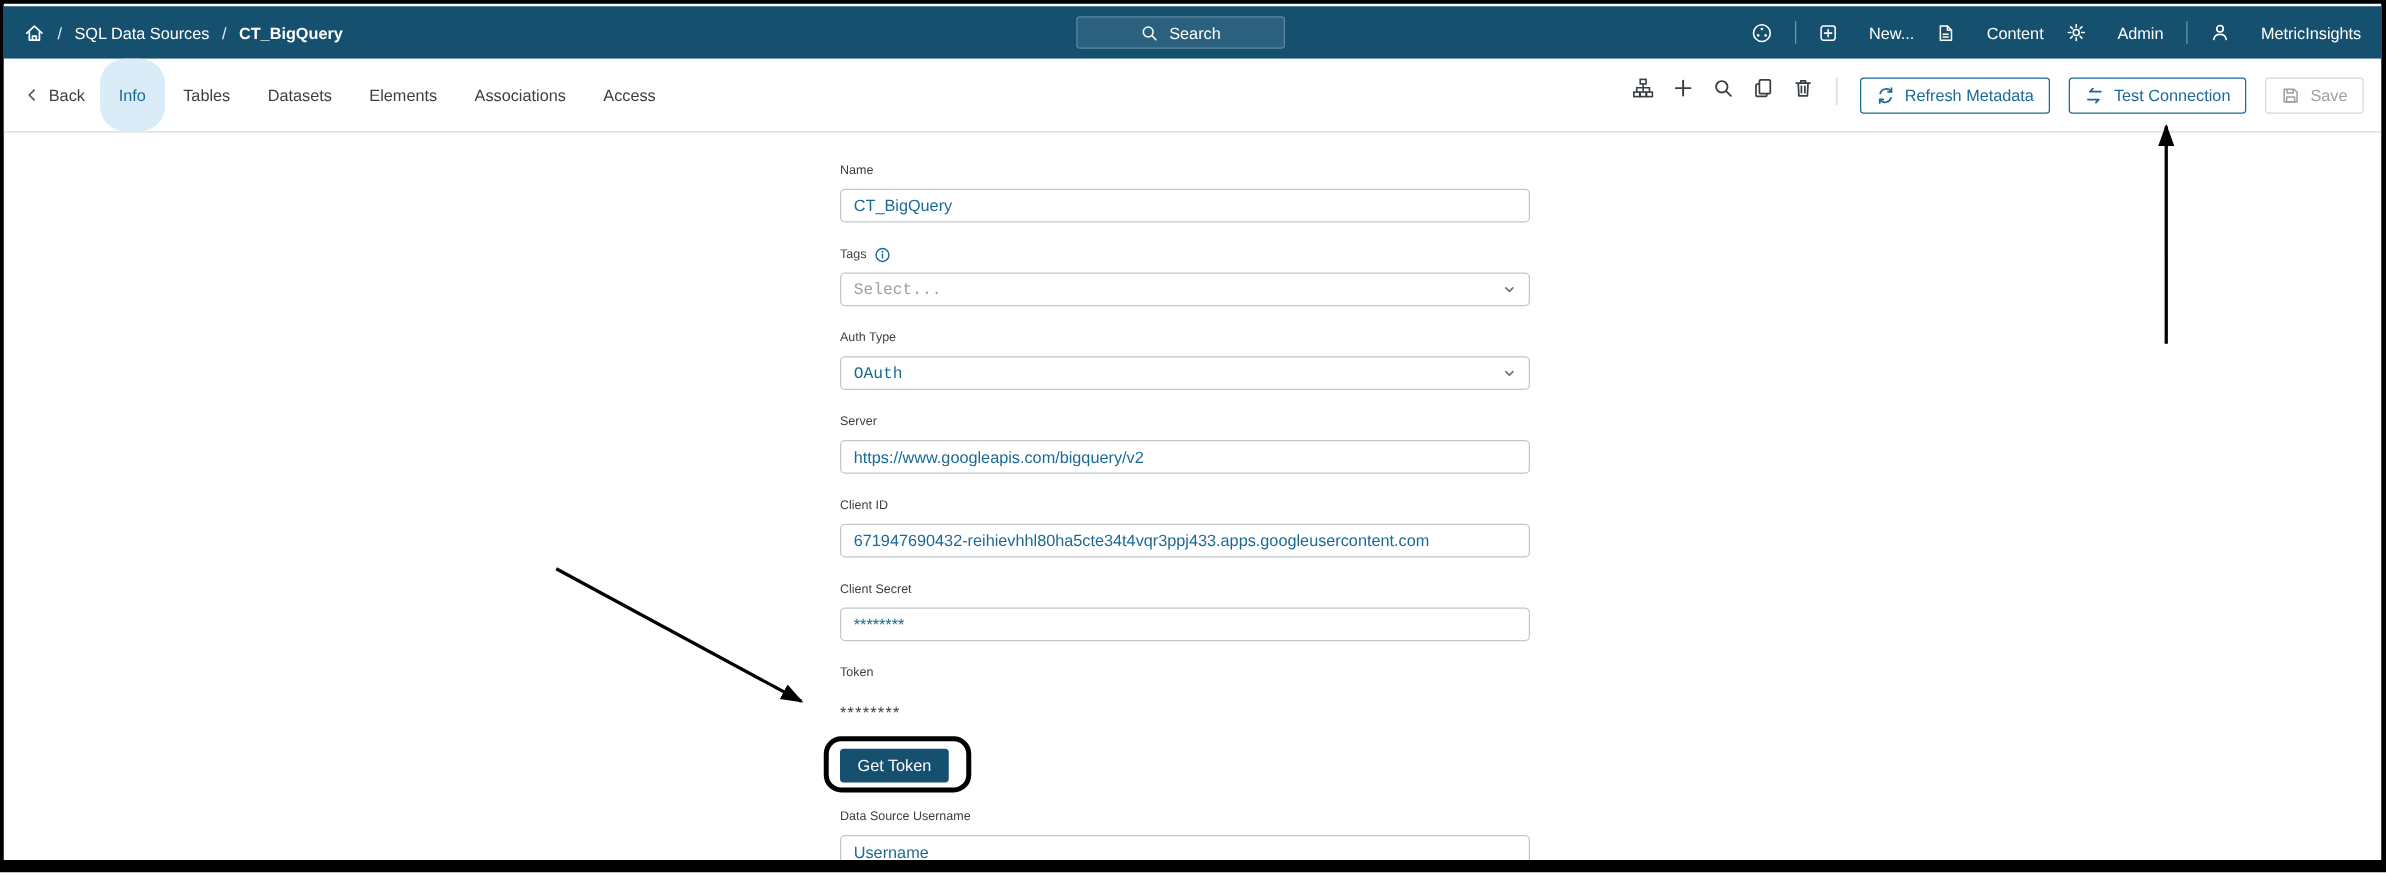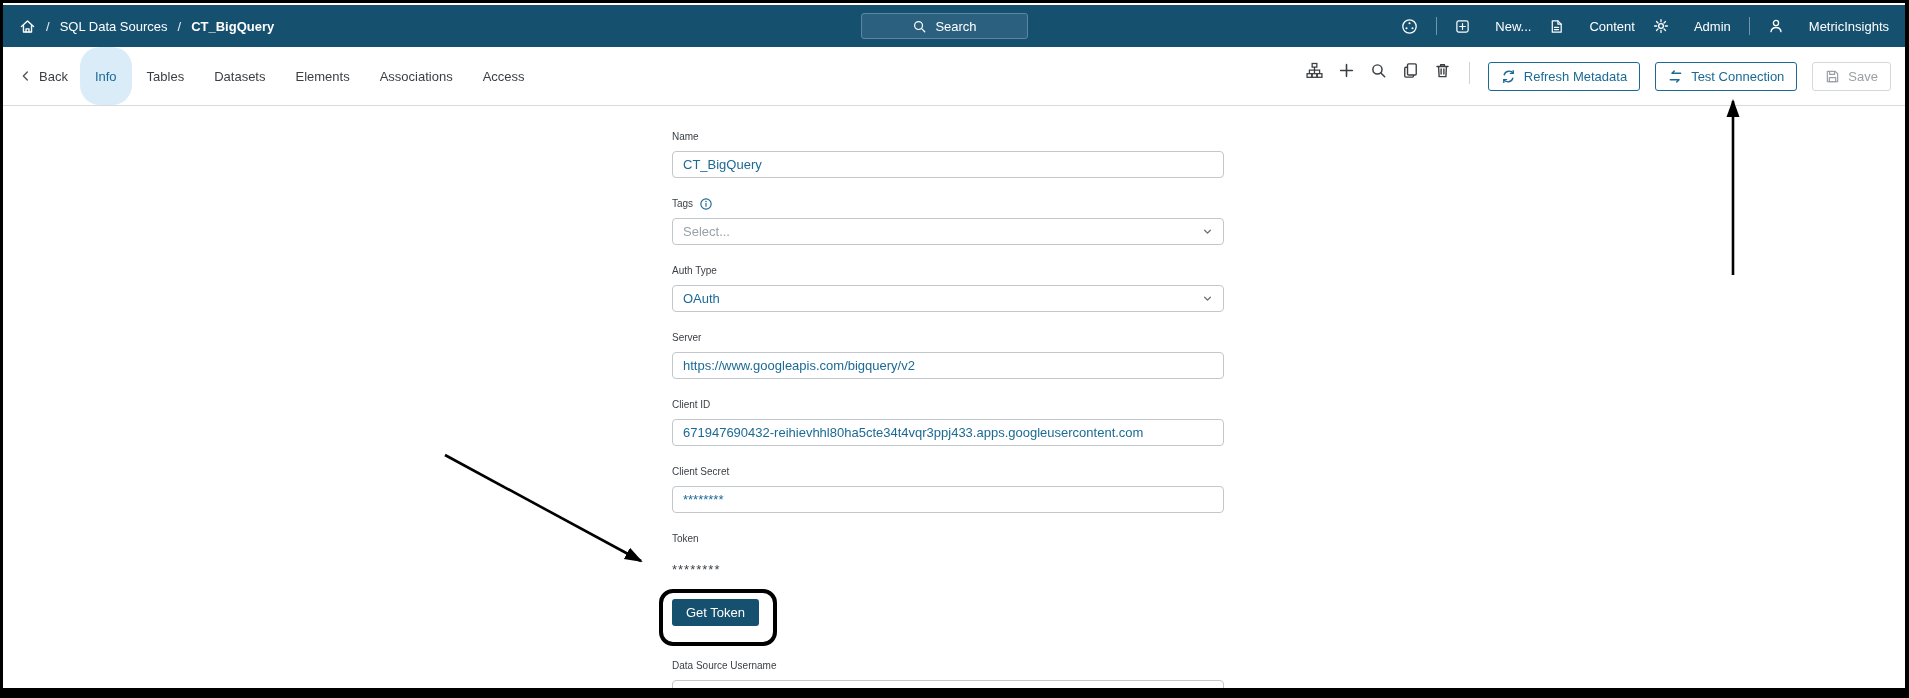--- a/index.html
+++ b/index.html
@@ -40,27 +40,27 @@
   
   .form{position:absolute;left:669px;top:126px;width:552px;}
   .group{margin-bottom:18px;}
   .label{font-size:10px;color:#3a3f44;margin-bottom:7px;display:flex;align-items:center;gap:6px;line-height:15px;}
   .info-ic{color:#1b6a96;display:flex;}
   .input{box-sizing:border-box;width:100%;height:27px;border:1px solid #c2c7cb;border-radius:4px;
          padding:0 10px;font-size:13px;color:#1b6a96;font-family:inherit;background:#fff;outline:none;}
   .input::placeholder{color:#9aa0a6;}
   .select{box-sizing:border-box;width:100%;height:27px;border:1px solid #c2c7cb;border-radius:4px;
           padding:0 9px 0 10px;display:flex;align-items:center;justify-content:space-between;
-          font-size:13px;background:#fff;cursor:pointer;}
+          font-size:13px;background:#fff;cursor:pointer;font-family:Liberation Mono, monospace;}
   .select .ph{color:#9aa0a6;}
   .select .val{color:#1b6a96;}
   .chev{color:#6b7075;display:flex;}
   .stars{font-size:13px;color:#3a3f44;margin-top:4px;letter-spacing:1px;line-height:15px;}
   .gt-wrap{display:inline-block;border:4px solid #000;border-radius:14px;
-           padding:6px 14px 16px 9px;margin:12px 0 0 -13px;}
+           padding:6px 14px 4px 9px;margin:12px 0 0 -13px;}
   .gt-btn{background:#15506f;color:#fff;border:none;border-radius:3px;height:27px;
           padding:0 14px;font-size:13px;font-family:inherit;cursor:pointer;}
 
   
   .overlay{position:absolute;left:0;top:0;pointer-events:none;z-index:6;}
 </style>
 </head>
 <body>
 
 <div class="frame">

